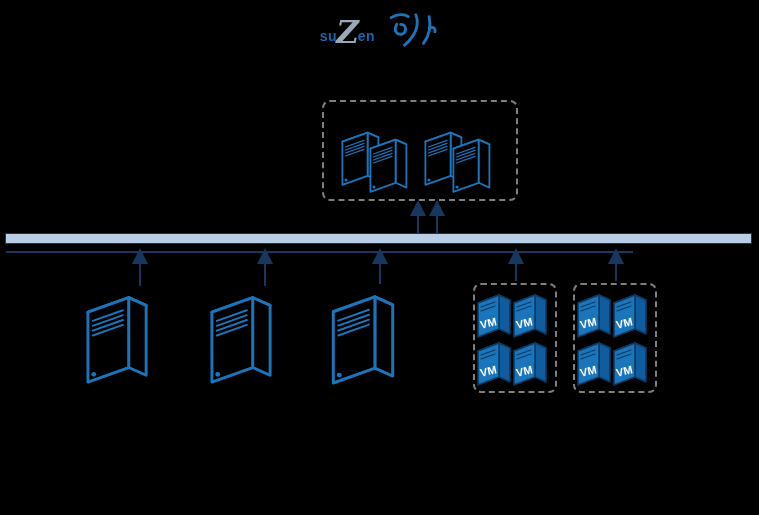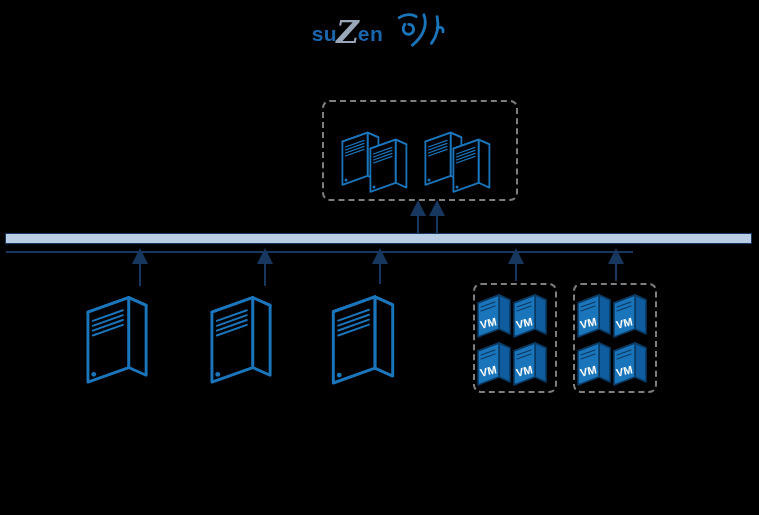--- a/index.html
+++ b/index.html
@@ -13,21 +13,21 @@
   .abs { position:absolute; }
 
   
   .logo {
     position:absolute; top:10px; left:0; width:100%;
     display:flex; justify-content:center; align-items:center;
     height:40px;
   }
   .logo .word { display:flex; align-items:baseline; }
   .logo .txt {
-    font-weight:bold; font-size:21px; color:#1a66ad; letter-spacing:0.5px;
+    font-weight:bold; font-size:14px; color:#1a66ad; letter-spacing:0.5px;
   }
   .logo .zee {
     font-family:"DejaVu Serif", serif;
     font-style:italic; font-weight:bold;
     font-size:31px; color:#9aa7b8; line-height:1;
     margin:0 -1px; transform:translateY(2px);
   }
   .logo .mark { margin-left:12px; }
 
   

